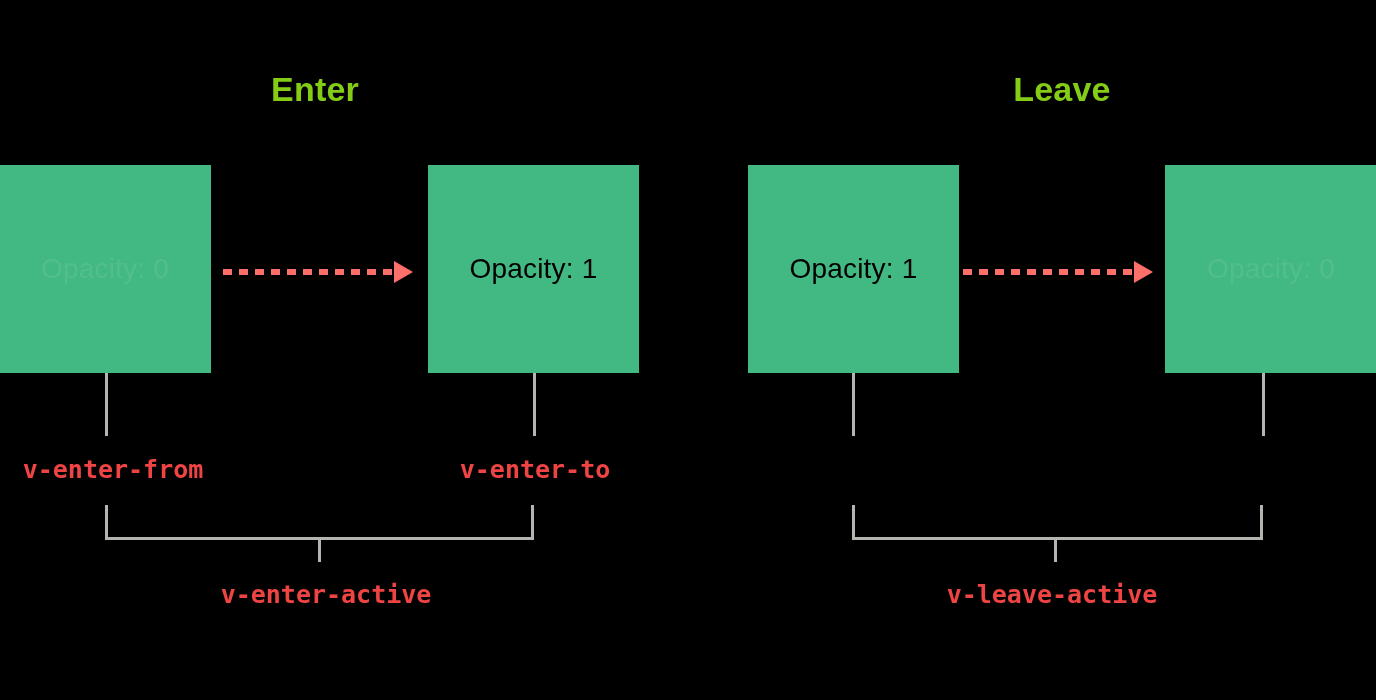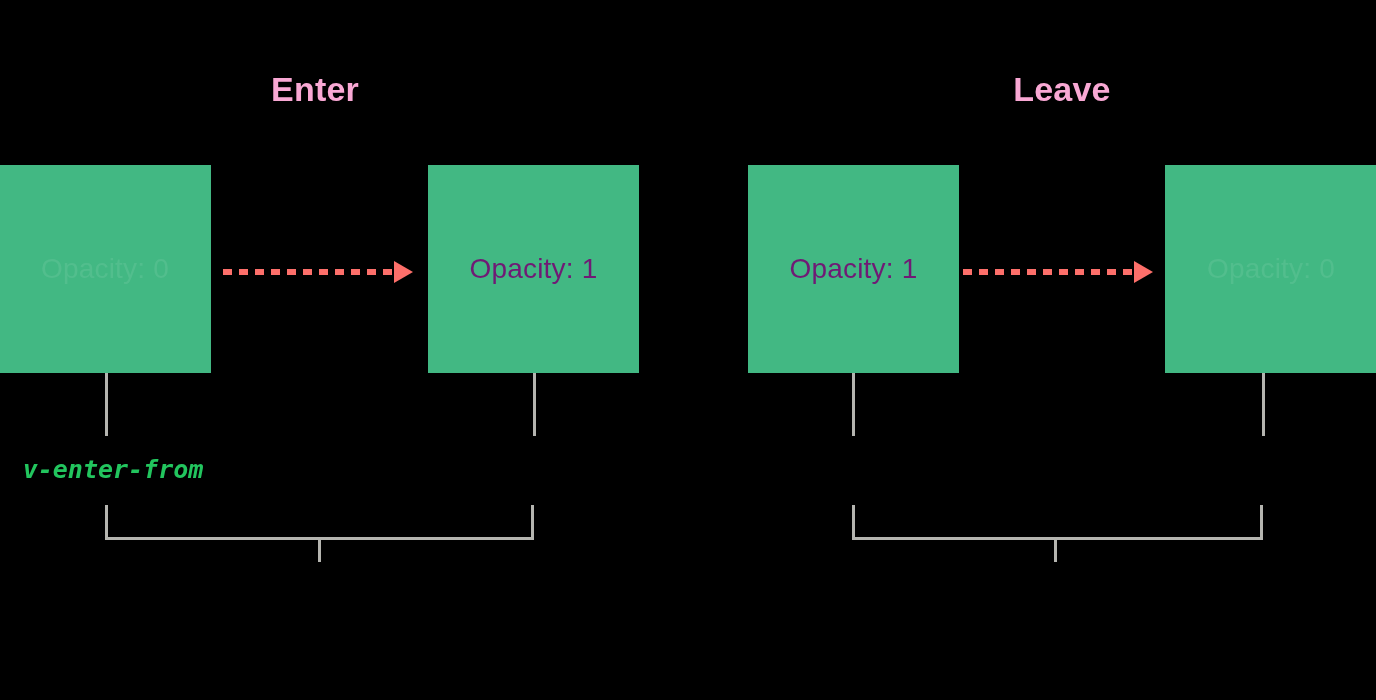--- a/index.html
+++ b/index.html
@@ -1,45 +1,45 @@
 <!DOCTYPE html>
 <html><head>
 <meta charset="utf-8">
 <style>
   html,body{margin:0;padding:0;background:#000;}
   body{width:1376px;height:700px;overflow:hidden;position:relative;
        font-family:"Liberation Sans",sans-serif;}
   .stage{position:absolute;inset:0;width:1376px;height:700px;background:#000;}
 
   
-  .title{position:absolute;font-size:34px;font-weight:bold;color:#f9a8d4;
+  .title{position:absolute;font-size:34px;font-weight:bold;color:#84cc16;
          letter-spacing:.2px;white-space:nowrap;transform:translateX(-50%);}
 
   
   .box{position:absolute;top:165px;height:208px;background:#42b883;
        display:flex;align-items:center;justify-content:center;}
-  .box-label{font-size:28px;color:#701a75;white-space:nowrap;letter-spacing:.2px;}
+  .box-label{font-size:28px;color:#000000;white-space:nowrap;letter-spacing:.2px;}
   .box-label.faded{color:rgba(255,255,255,0.085);}
 
   
   .arrow{position:absolute;height:22px;display:flex;align-items:center;}
   .arrow .dashes{height:6px;flex:1;
      background-image:repeating-linear-gradient(to right,#fd6f6a 0,#fd6f6a 9px,
                       rgba(0,0,0,0) 9px,rgba(0,0,0,0) 16px);}
   .arrow .head{width:0;height:0;border-top:11px solid transparent;
      border-bottom:11px solid transparent;border-left:19px solid #fd6f6a;
      margin-left:-1px;}
 
   
   .vline{position:absolute;width:3px;background:#b5b5b0;}
   .hline{position:absolute;height:3px;background:#b5b5b0;}
 
   
   .tag{position:absolute;font-family:"DejaVu Sans Mono",monospace;
-       font-size:25px;font-weight:bold;color:#22c55e;white-space:nowrap;font-style:italic;}
+       font-size:25px;font-weight:bold;color:#ef4444;white-space:nowrap;}
   .tag.center{transform:translateX(-50%);}
 </style>
 </head>
 <body>
 
 <div class="stage">
 
   <div class="title" style="left:315px;top:70px;">Enter</div>
 
   <div class="box" style="left:-1px;width:212px;">
@@ -52,25 +52,27 @@
   </div>
 
   <div class="box" style="left:428px;width:211px;">
     <span class="box-label">Opacity: 1</span>
   </div>
 
   <div class="vline" style="left:105px;top:373px;height:63px;"></div>
   <div class="vline" style="left:533px;top:373px;height:63px;"></div>
 
   <div class="tag center" style="left:113px;top:455px;">v-enter-from</div>
+  <div class="tag center" style="left:535px;top:455px;">v-enter-to</div>
 
   <div class="vline" style="left:105px;top:505px;height:35px;"></div>
   <div class="vline" style="left:531px;top:505px;height:35px;"></div>
   <div class="hline" style="left:105px;top:537px;width:429px;"></div>
   <div class="vline" style="left:318px;top:537px;height:25px;"></div>
+  <div class="tag center" style="left:326px;top:580px;">v-enter-active</div>
 
   <div class="title" style="left:1062px;top:70px;text-align:center;">Leave</div>
 
   <div class="box" style="left:748px;width:211px;">
     <span class="box-label">Opacity: 1</span>
   </div>
 
   <div class="arrow" style="left:963px;top:261px;width:190px;">
     <div class="dashes"></div>
     <div class="head"></div>
@@ -81,14 +83,15 @@
   </div>
 
   <div class="vline" style="left:852px;top:373px;height:63px;"></div>
   <div class="vline" style="left:1262px;top:373px;height:63px;"></div>
 
 
   <div class="vline" style="left:852px;top:505px;height:35px;"></div>
   <div class="vline" style="left:1260px;top:505px;height:35px;"></div>
   <div class="hline" style="left:852px;top:537px;width:411px;"></div>
   <div class="vline" style="left:1054px;top:537px;height:25px;"></div>
+  <div class="tag center" style="left:1052px;top:580px;">v-leave-active</div>
 
 </div>
 
 </body></html>

